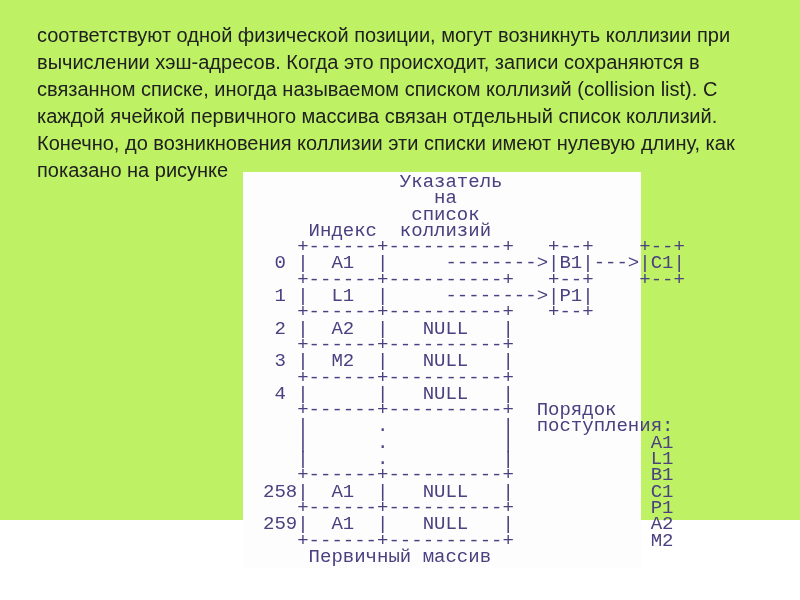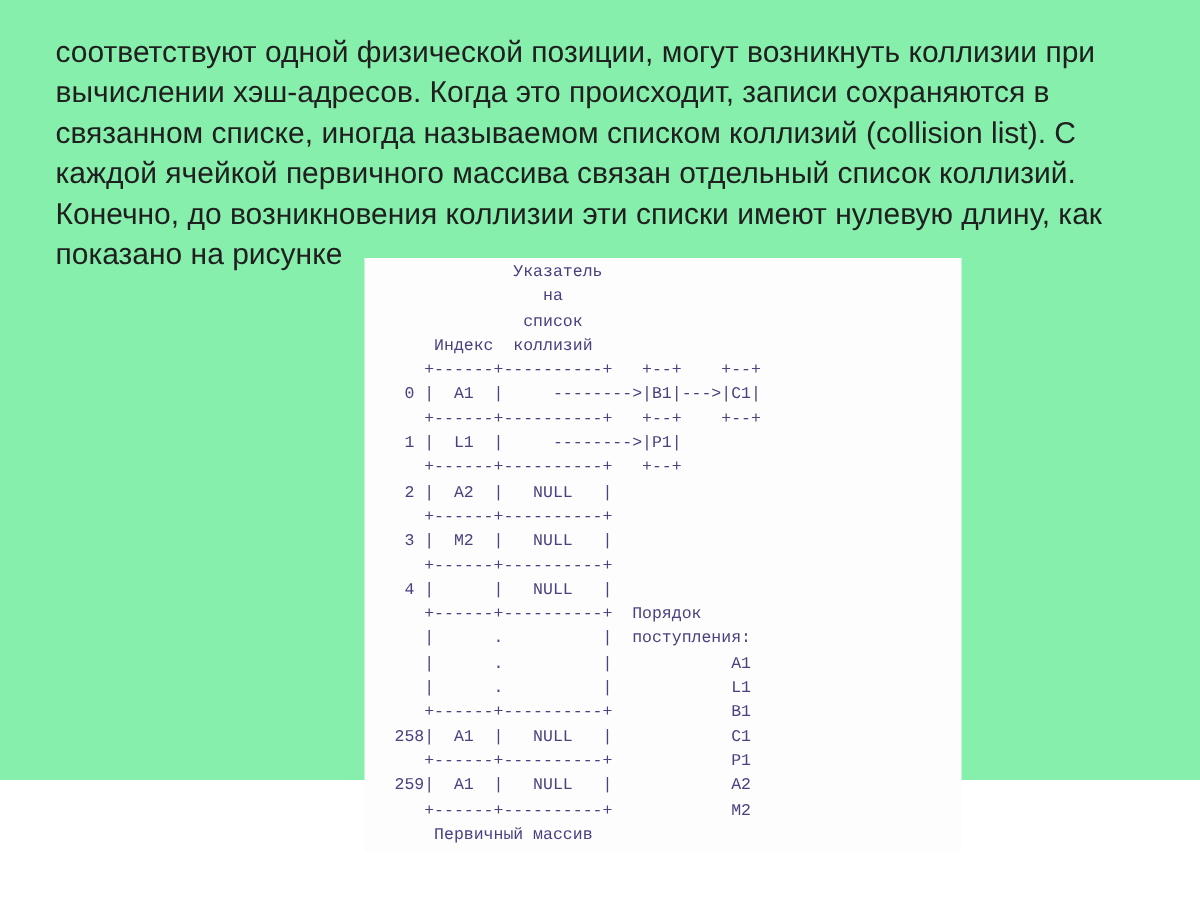--- a/index.html
+++ b/index.html
@@ -8,21 +8,21 @@
     width: 800px;
     height: 600px;
     background: #ffffff;
     overflow: hidden;
     font-family: "Liberation Sans", sans-serif;
   }
   .slide {
     position: relative;
     width: 800px;
     height: 520px;
-    background: #86efac;
+    background: #bef264;
   }
   .body-text {
     position: absolute;
     left: 37px;
     top: 22px;
     width: 745px;
     font-family: "Liberation Sans", sans-serif;
     font-size: 20px;
     line-height: 27px;
     color: #202020;
@@ -35,21 +35,21 @@
     width: 398px;
     height: 396px;
     background: #fdfdfd;
   }
   .ascii-art {
     position: absolute;
     left: 263px;
     top: 174px;
     margin: 0;
     font-family: "Liberation Mono", "DejaVu Sans Mono", monospace;
-    font-size: 11px;
+    font-size: 19px;
     line-height: 16.3px;
     letter-spacing: 0;
     color: #4b4080;
     white-space: pre;
     font-variant-ligatures: none;
   }
 </style>
 </head>
 <body>
 

